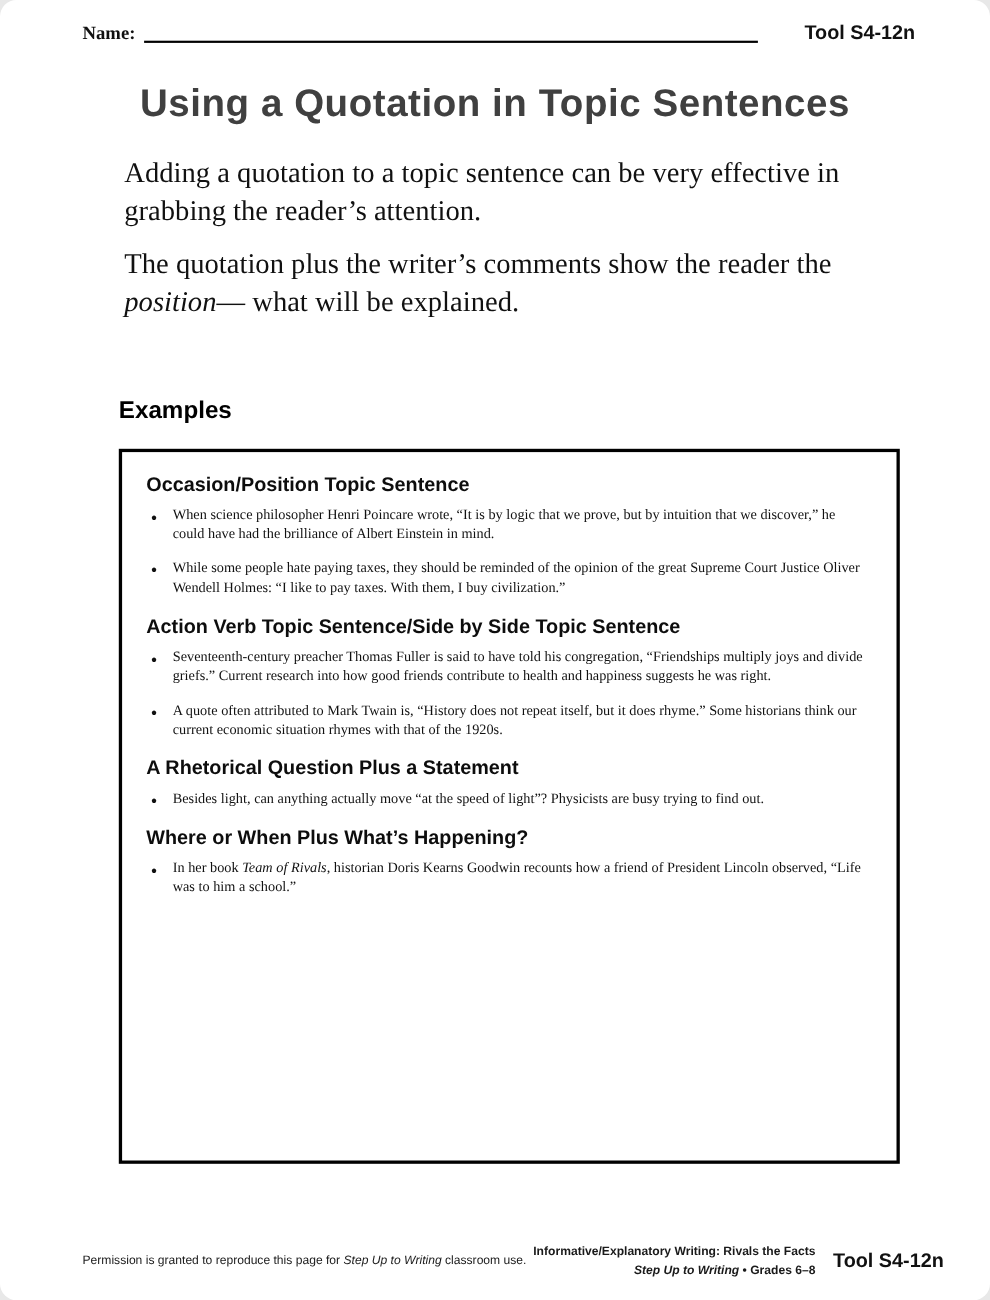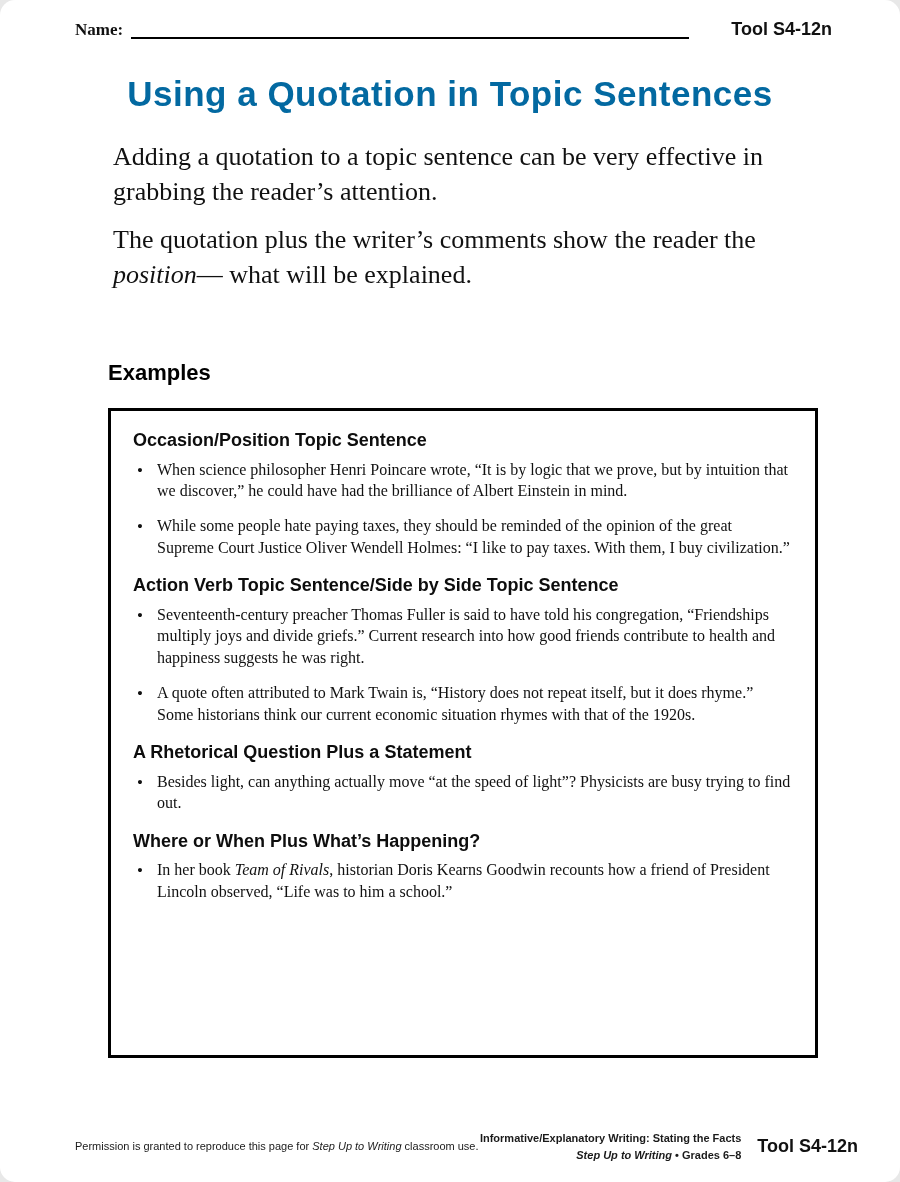--- a/index.html
+++ b/index.html
@@ -47,21 +47,21 @@
   .title {
     position: absolute;
     top: 74px; left: 0;
     width: 100%;
     margin: 0;
     text-align: center;
     font-family: "Liberation Sans", sans-serif;
     font-weight: bold;
     font-size: 35px;
     letter-spacing: 0.5px;
-    color: #0369a1;
+    color: #404040;
   }
 
   
   .intro {
     position: absolute;
     top: 140px; left: 113px;
     width: 708px;
     font-size: 26px;
     line-height: 1.33;
   }
@@ -96,21 +96,21 @@
     font-weight: bold;
     font-size: 18px;
     color: #0d0d0d;
     line-height: 1.2;
   }
   .ex-section + .ex-section { margin-top: 17px; }
   .ex-section ul { list-style: none; margin: 0; padding: 0; }
   .ex-section li {
     position: relative;
     padding-left: 24px;
-    font-size: 16px;
+    font-size: 13px;
     line-height: 1.34;
     margin-bottom: 14px;
   }
   .ex-section li:last-child { margin-bottom: 0; }
   .ex-section li::before {
     content: "\2022";
     position: absolute;
     left: 4px; top: 1px;
     font-size: 17px;
   }
@@ -200,19 +200,19 @@
       </ul>
     </div>
 
   </div>
 
   <div class="footer">
     <div class="footer-left">
       <div><span>Permission is granted to reproduce this page for </span><em>Step Up to Writing</em><span> classroom use.</span></div>
     </div>
     <div class="footer-right">
-      <div>Informative/Explanatory Writing: Stating the Facts</div>
+      <div>Informative/Explanatory Writing: Rivals the Facts</div>
       <div><em>Step Up to Writing</em><span> • Grades 6–8</span></div>
     </div>
     <div class="footer-tool">Tool S4-12n</div>
   </div>
 
 </div>
 
 </body></html>

